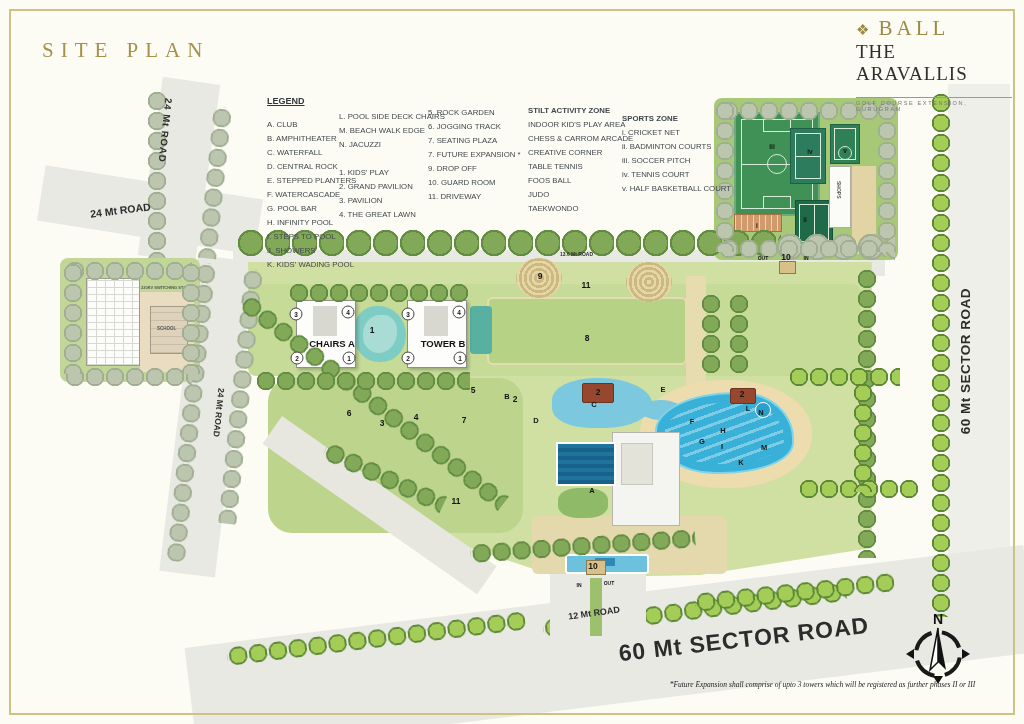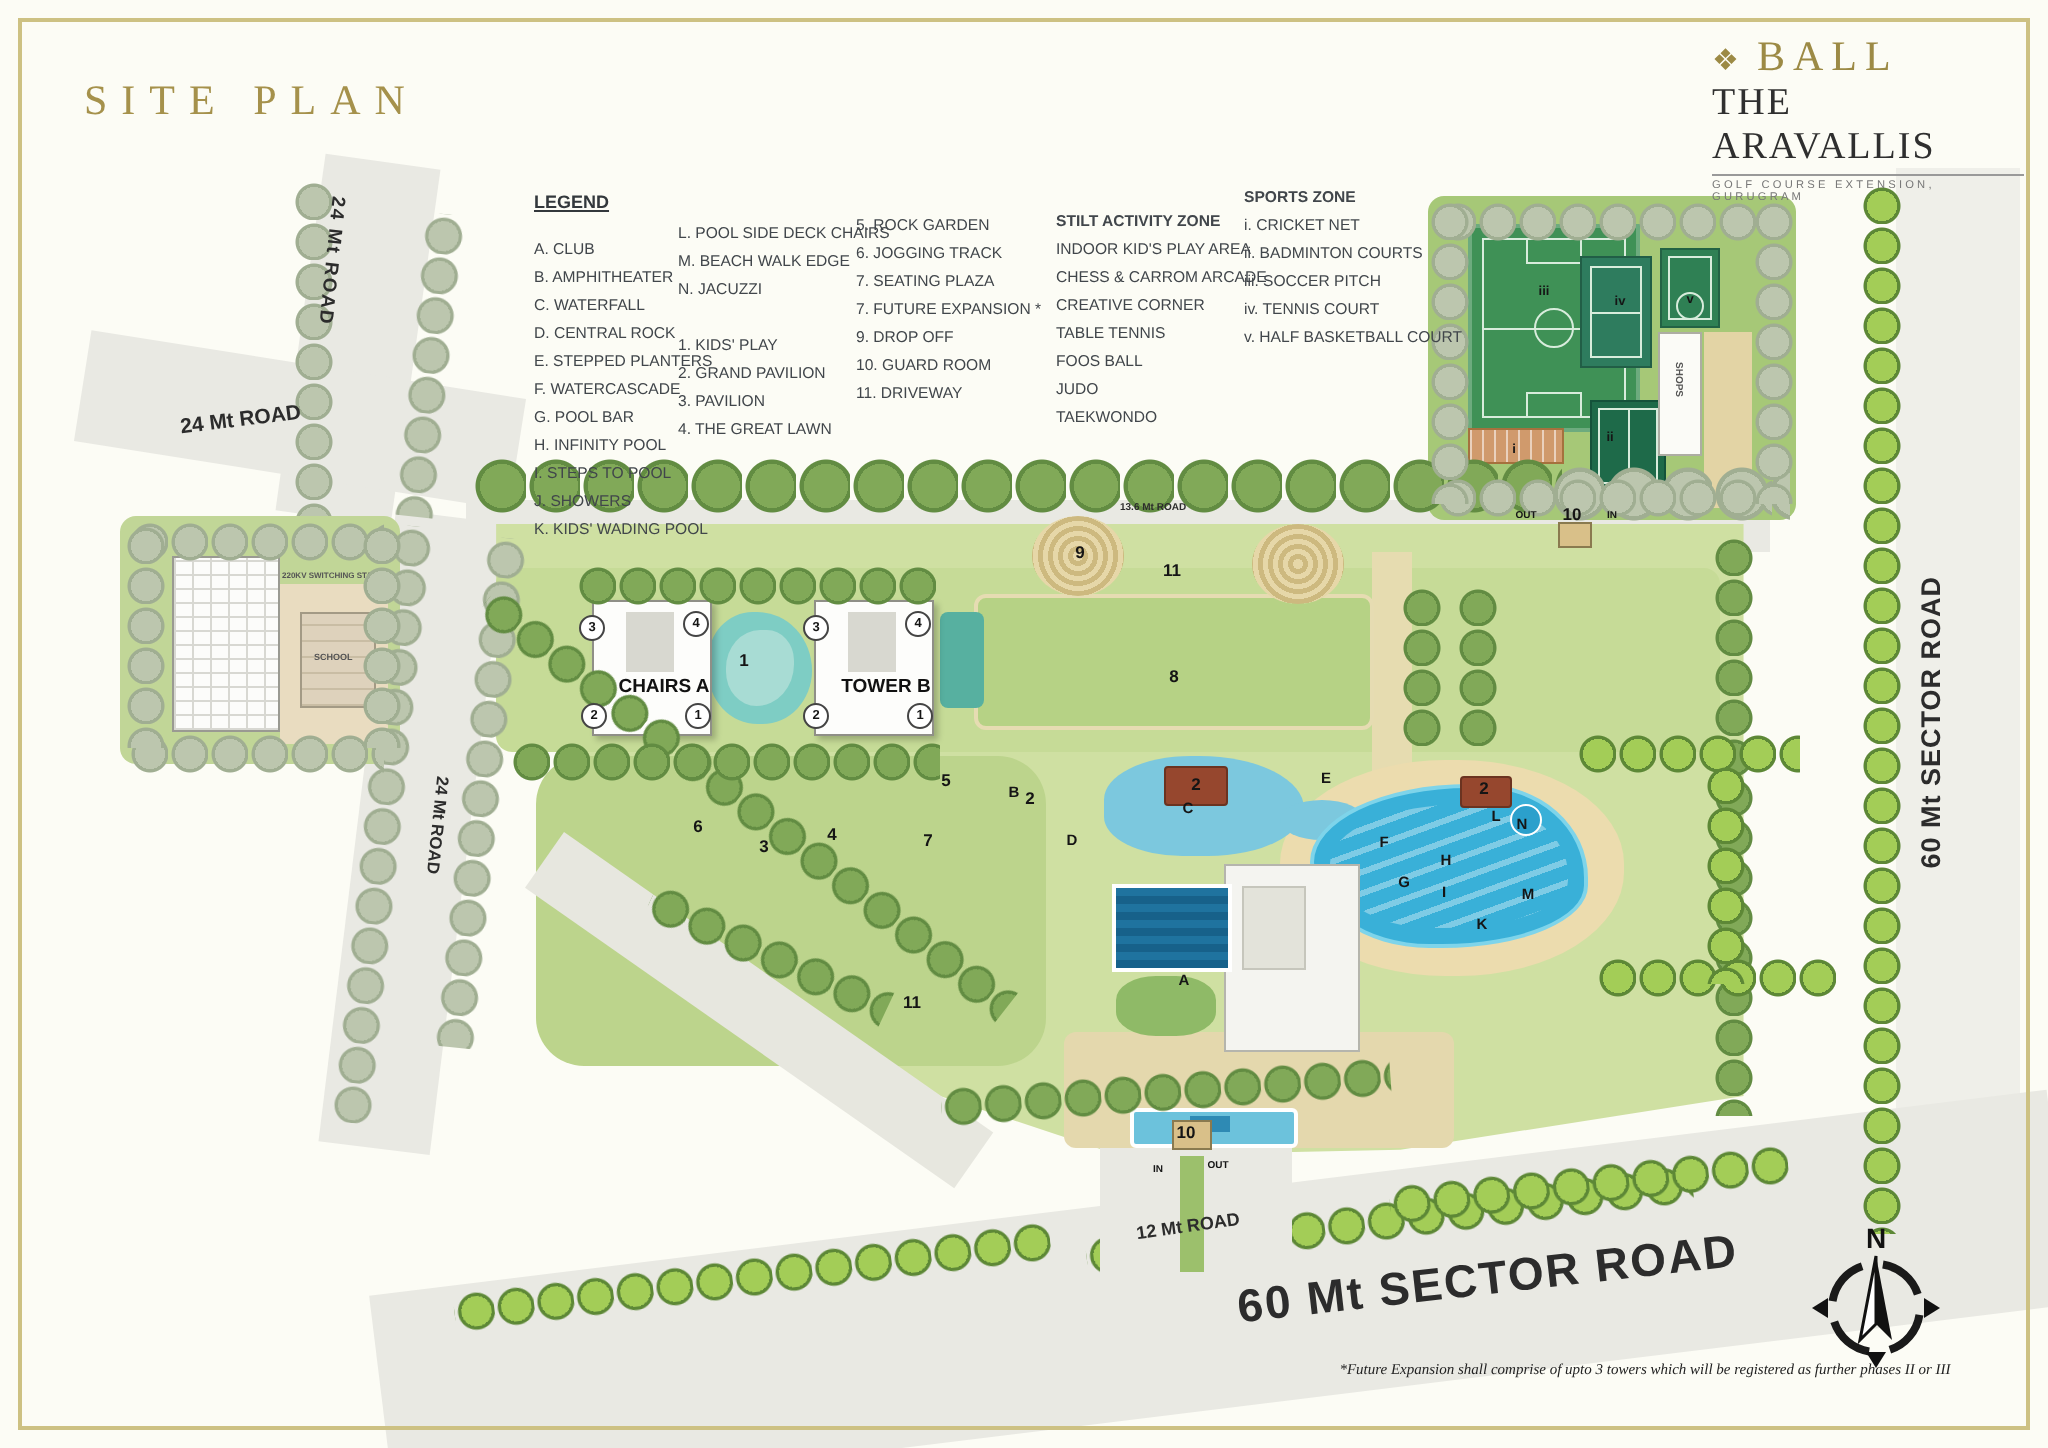--- a/index.html
+++ b/index.html
@@ -6,21 +6,21 @@
   .page{position:relative;width:1024px;height:724px;background:#fcfcf5;overflow:hidden;
         font-family:"Liberation Sans",sans-serif;color:#333;}
   .frame{position:absolute;inset:9px;border:2px solid #cdc183;pointer-events:none;z-index:40;}
   
   .title{position:absolute;left:42px;top:24px;font-family:"Liberation Serif",serif;
          font-size:21px;letter-spacing:7px;color:#a5914b;font-weight:400;z-index:30;}
   .logo{position:absolute;left:856px;top:16px;width:156px;z-index:30;}
   .logo .r1{color:#9c8a45;font-family:"Liberation Serif",serif;font-size:21px;letter-spacing:4px;}
   .logo .r1 .dia{font-size:15px;margin-right:5px;}
   .logo .r2{color:#2f2f2f;font-family:"Liberation Serif",serif;font-size:19px;letter-spacing:1px;
-            border-bottom:1px solid #999;padding-bottom:2px;}
+            border-bottom:1px solid #999;padding-bottom:12px;}
   .logo .r3{color:#777;font-size:5.6px;letter-spacing:1.6px;margin-top:2px;}
   
   .legend{position:absolute;left:265px;top:92px;width:480px;height:130px;z-index:30;
           font-size:7.8px;color:#41464b;}
   .legend .lt{position:absolute;left:2px;top:4px;font-weight:bold;font-size:9px;
               text-decoration:underline;color:#33383c;}
   .lg-col{position:absolute;white-space:nowrap;}
   .lg-item{line-height:14px;white-space:nowrap;}
   .lg-head{font-weight:bold;line-height:14px;}
   
@@ -230,21 +230,21 @@
       <div>
           <div class="lg-item">INDOOR KID'S PLAY AREA</div>
           <div class="lg-item">CHESS &amp; CARROM ARCADE</div>
           <div class="lg-item">CREATIVE CORNER</div>
           <div class="lg-item">TABLE TENNIS</div>
           <div class="lg-item">FOOS BALL</div>
           <div class="lg-item">JUDO</div>
           <div class="lg-item">TAEKWONDO</div>
         </div>
     </div>
-    <div class="lg-col" style="left:357px;top:0;">
+    <div class="lg-col" style="left:357px;top:20px;">
       <div class="lg-head">SPORTS ZONE</div>
       <div>
           <div class="lg-item">i.   CRICKET NET</div>
           <div class="lg-item">ii.  BADMINTON COURTS</div>
           <div class="lg-item">iii. SOCCER PITCH</div>
           <div class="lg-item">iv.  TENNIS COURT</div>
           <div class="lg-item">v.   HALF BASKETBALL COURT</div>
         </div>
     </div>
   </div>

